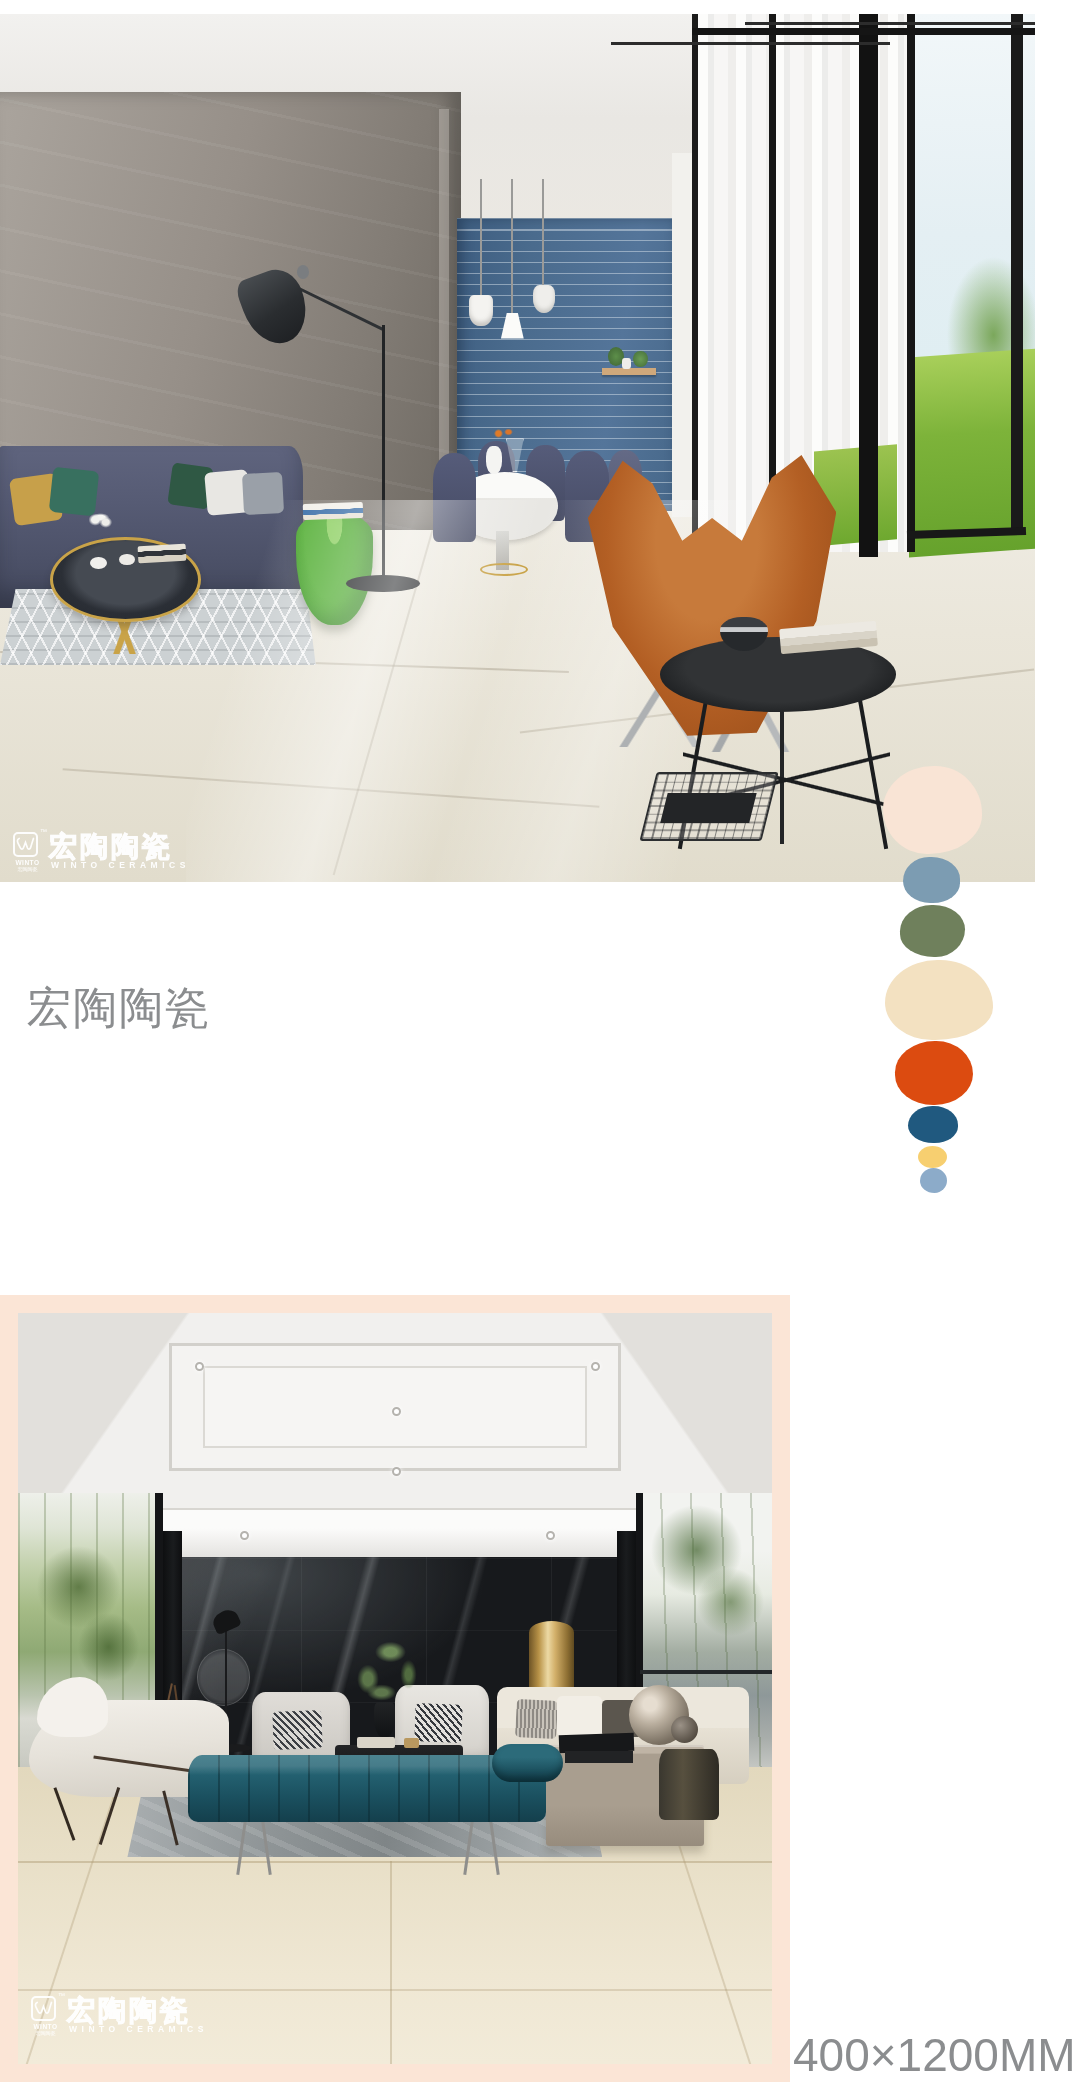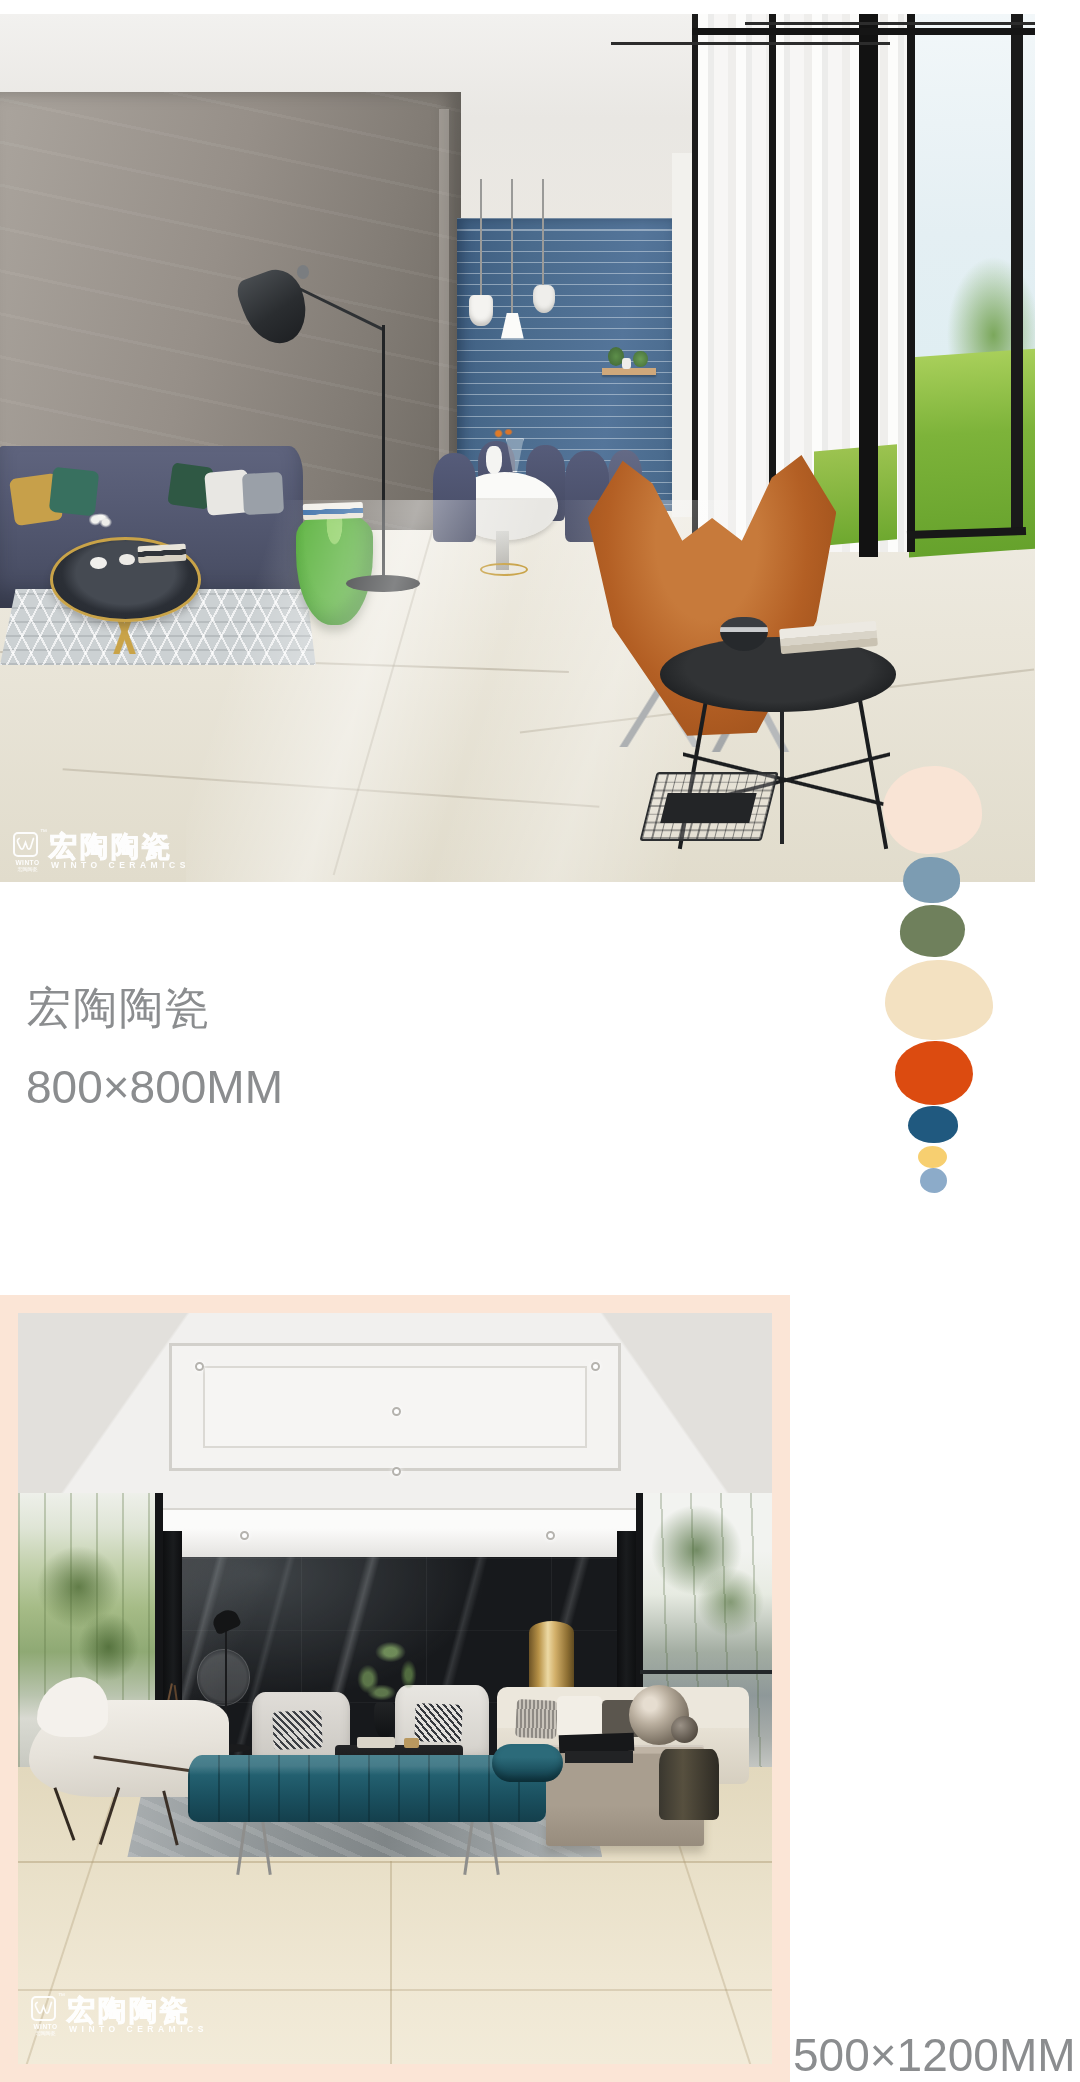--- a/index.html
+++ b/index.html
@@ -432,21 +432,20 @@
       </div>
       <span class="wm-tm">™</span>
       <div class="wm-word">WINTO</div>
       <div class="wm-word-cn">宏陶陶瓷</div>
       <div class="wm-cn">宏陶陶瓷</div>
       <div class="wm-en">WINTO CERAMICS</div>
     </div>
   </div>
 
   <div class="info info1-name">宏陶陶瓷</div>
-  <div class="info info1-size">800×800MM</div>
 
   <div class="dots">
       <span class="dot dot1" style="background: rgb(249, 228, 213);"></span>
       <span class="dot dot2" style="background: rgb(124, 156, 178);"></span>
       <span class="dot dot3" style="background: rgb(111, 128, 92);"></span>
       <span class="dot dot4" style="background: rgb(243, 225, 193);"></span>
       <span class="dot dot5" style="background: rgb(220, 75, 16);"></span>
       <span class="dot dot6" style="background: rgb(32, 89, 127);"></span>
       <span class="dot dot7" style="background: rgb(247, 207, 112);"></span>
       <span class="dot dot8" style="background: rgb(140, 171, 201);"></span>
@@ -535,15 +534,15 @@
         </div>
         <span class="wm-tm">™</span>
         <div class="wm-word">WINTO</div>
         <div class="wm-word-cn">宏陶陶瓷</div>
         <div class="wm-cn">宏陶陶瓷</div>
         <div class="wm-en">WINTO CERAMICS</div>
       </div>
     </div>
   </div>
 
-  <div class="info info2-size">500×1200MM</div>
+  <div class="info info2-size">400×1200MM</div>
 
 </div>
 
 </body></html>

